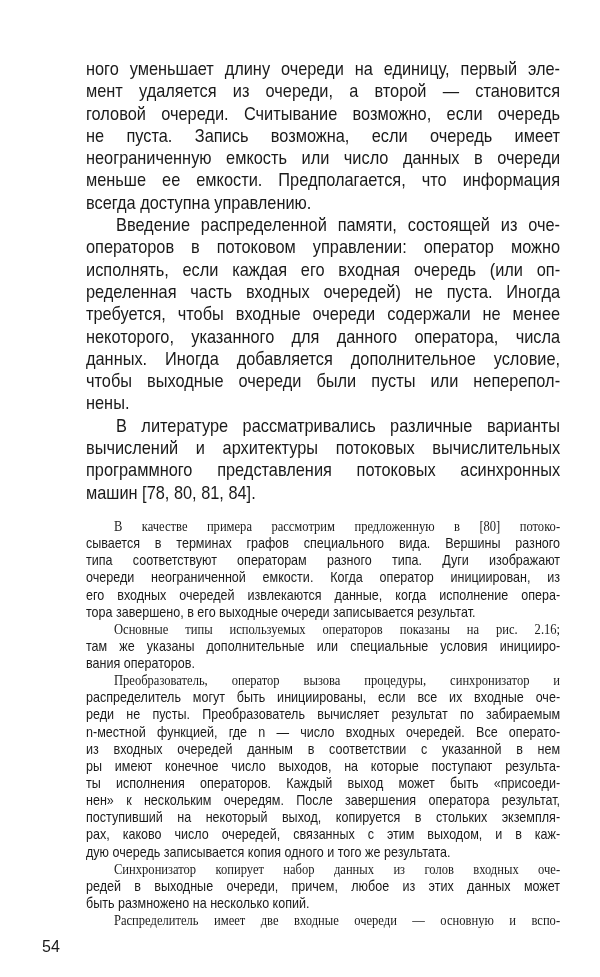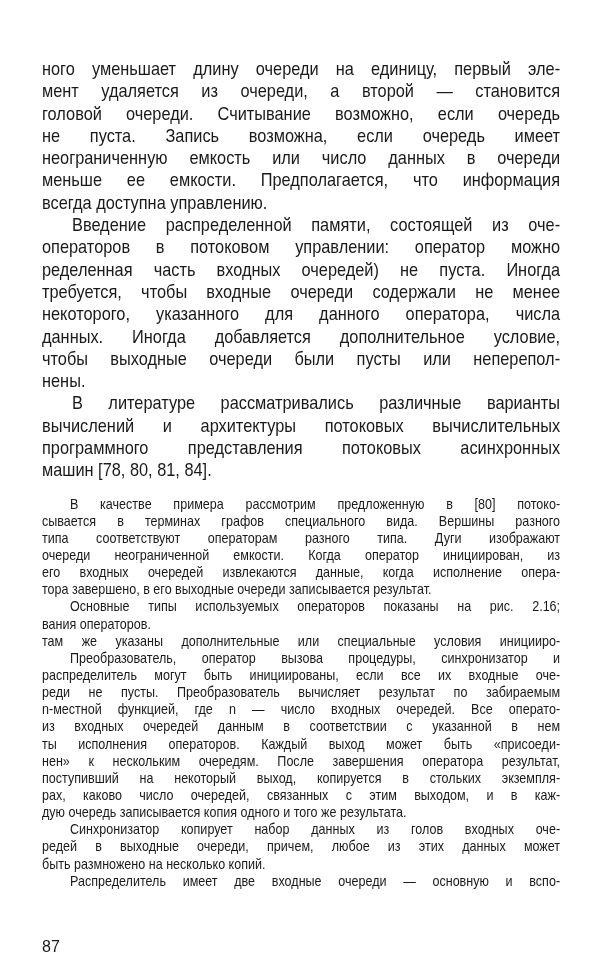--- a/index.html
+++ b/index.html
@@ -1,24 +1,24 @@
 <!DOCTYPE html>
 <html><head>
 <meta charset="utf-8">
 <style>
   html, body { margin: 0; padding: 0; background: #ffffff; }
   body { width: 600px; height: 977px; position: relative; overflow: hidden; color: #1a1a1a; }
   .page { position: absolute; left: 42px; top: 58px; width: 518px; }
-  .ln { display: block; white-space: nowrap; text-align: justify; text-align-last: justify; overflow: visible; }
+  .ln { display: block; white-space: nowrap; text-align: justify; text-align-last: justify; overflow: visible; margin-left: 44px; }
   .ln.last { text-align-last: left; }
   .ln.ind { padding-left: 30px; }
   .big .ln { font-family: "Liberation Sans Narrow", "Liberation Sans", sans-serif; font-size: 19px; line-height: 22.3px; height: 22.3px; letter-spacing: 0; }
   .big { transform-origin: left top; }
   .small .ln { font-family: "Liberation Sans", sans-serif; font-size: 14.6px; line-height: 17.15px; height: 17.15px; }
-  .small .ln.ind { padding-left: 28px; }
+  .small .ln.ind { padding-left: 28px; font-family: Liberation Serif, serif; }
   .para { margin: 0; }
   .sect-gap { height: 14px; }
   .pgnum { position: absolute; left: 42px; top: 938px; font-family: "Liberation Sans", sans-serif; font-size: 16px; }
   
   .big .ln > span, .small .ln > span { display: block; }
   .cond-big { transform: scaleX(0.86); transform-origin: left; width: 116.3%; }
   .cond-small { transform: scaleX(0.86); transform-origin: left; width: 116.3%; }
 </style>
 </head>
 <body>
@@ -47,20 +47,23 @@
         <div class="ln last">
           <span class="cond-big">всегда доступна управлению.</span>
         </div>
       </div>
       <div class="para">
         <div class="ln ind">
           <span class="cond-big">Введение распределенной памяти, состоящей из оче-</span>
         </div>
         <div class="ln">
           <span class="cond-big">операторов в потоковом управлении: оператор можно</span>
+        </div>
+        <div class="ln">
+          <span class="cond-big">исполнять, если каждая его входная очередь (или оп-</span>
         </div>
         <div class="ln">
           <span class="cond-big">ределенная часть входных очередей) не пуста. Иногда</span>
         </div>
         <div class="ln">
           <span class="cond-big">требуется, чтобы входные очереди содержали не менее</span>
         </div>
         <div class="ln">
           <span class="cond-big">некоторого, указанного для данного оператора, числа</span>
         </div>
@@ -108,42 +111,45 @@
           <span class="cond-small">его входных очередей извлекаются данные, когда исполнение опера-</span>
         </div>
         <div class="ln last">
           <span class="cond-small">тора завершено, в его выходные очереди записывается результат.</span>
         </div>
       </div>
       <div class="para">
         <div class="ln ind">
           <span class="cond-small">Основные типы используемых операторов показаны на рис. 2.16;</span>
         </div>
+        <div class="ln">
+          <span class="cond-small">там же указаны дополнительные или специальные условия инициир­о-</span>
+        </div>
         <div class="ln last">
           <span class="cond-small">вания операторов.</span>
-        </div>
-        <div class="ln">
-          <span class="cond-small">там же указаны дополнительные или специальные условия инициир­о-</span>
         </div>
       </div>
       <div class="para">
         <div class="ln ind">
           <span class="cond-small">Преобразователь, оператор вызова процедуры, синхронизатор и</span>
         </div>
         <div class="ln">
           <span class="cond-small">распределитель могут быть инициированы, если все их входные оче-</span>
         </div>
         <div class="ln">
           <span class="cond-small">реди не пусты. Преобразователь вычисляет результат по забираемым</span>
         </div>
         <div class="ln">
           <span class="cond-small">n-местной функцией, где n — число входных очередей. Все операто-</span>
         </div>
         <div class="ln">
           <span class="cond-small">из входных очередей данным в соответствии с указанной в нем</span>
+        </div>
+        <div class="ln">
+          <span class="cond-small">ры имеют конечное число выходов, на которые поступают результа-</span>
         </div>
         <div class="ln">
           <span class="cond-small">ты исполнения операторов. Каждый выход может быть «присоеди-</span>
         </div>
         <div class="ln">
           <span class="cond-small">нен» к нескольким очередям. После завершения оператора результат,</span>
         </div>
         <div class="ln">
           <span class="cond-small">поступивший на некоторый выход, копируется в стольких экземпля-</span>
         </div>
@@ -165,13 +171,13 @@
           <span class="cond-small">быть размножено на несколько копий.</span>
         </div>
       </div>
       <div class="para">
         <div class="ln ind">
           <span class="cond-small">Распределитель имеет две входные очереди — основную и вспо-</span>
         </div>
       </div>
     </div>
 </div>
-<div class="pgnum">87</div>
+<div class="pgnum">54</div>
 
 </body></html>

